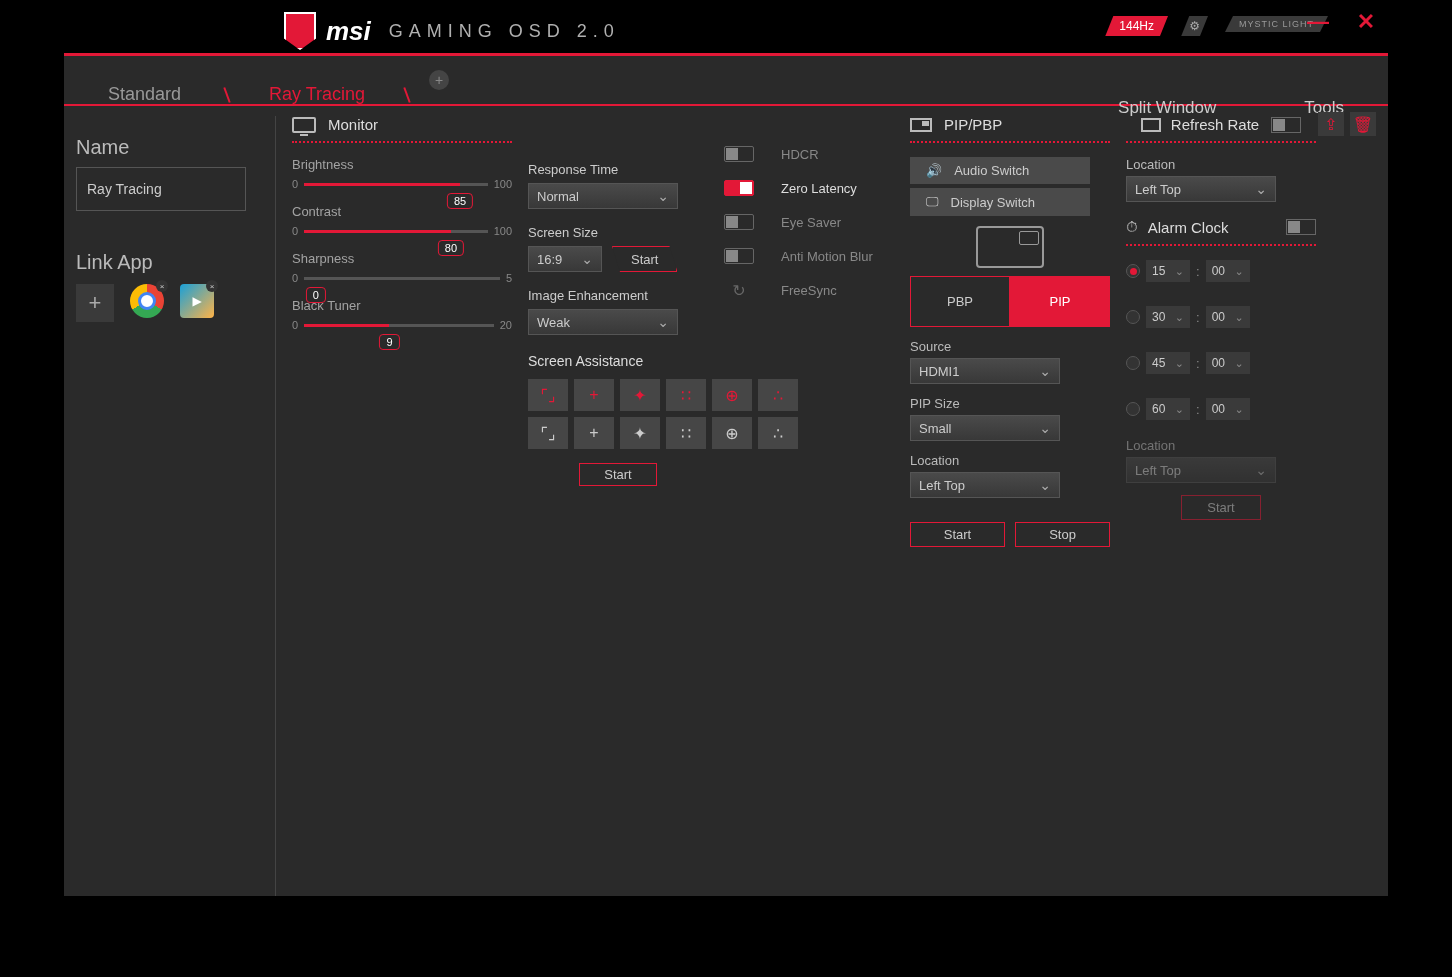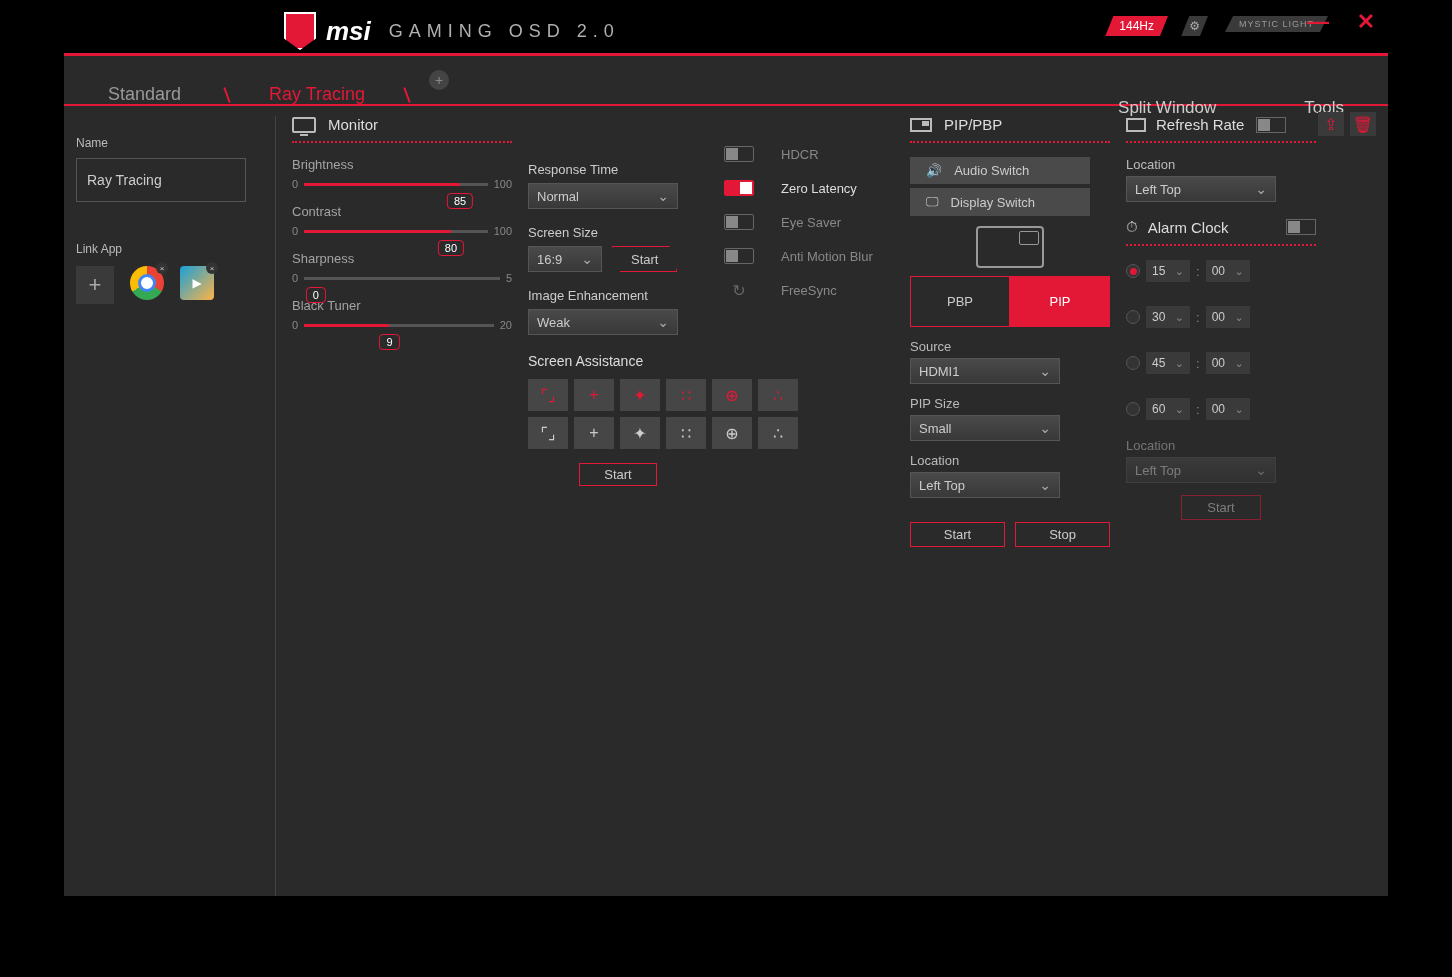--- a/index.html
+++ b/index.html
@@ -28,21 +28,21 @@
 .nav-add { width:20px; height:20px; border-radius:50%; background:#444; color:#888; display:flex; align-items:center; justify-content:center; margin-left:20px; cursor:pointer; font-size:14px; }
 .nav-right { margin-left:auto; display:flex; height:100%; }
 .nav-right .nav-tab { font-size:17px; color:#ccc; }
 
 .action-btns { position:absolute; right:12px; top:112px; display:flex; gap:6px; }
 .action-btn { width:26px; height:24px; background:#3a3a3a; color:#e31837; display:flex; align-items:center; justify-content:center; cursor:pointer; }
 
 .main { display:flex; height:calc(100% - 106px); padding:10px 12px 0; gap:16px; position:relative; }
 
 .left-panel { width:200px; border-right:1px solid #444; padding-top:20px; }
-.label { color:#bbb; font-size:12px; margin-bottom:8px; }
+.label { color:#bbb; font-size:20px; margin-bottom:8px; }
 .name-input { width:170px; height:44px; background:transparent; border:1px solid #555; color:#ccc; padding:6px 10px; font-size:14px; }
 .link-app { margin-top:40px; }
 .app-row { display:flex; gap:16px; margin-top:10px; }
 .app-btn { width:38px; height:38px; background:#3a3a3a; display:flex; align-items:center; justify-content:center; color:#aaa; font-size:22px; cursor:pointer; }
 .app-icon { width:34px; height:34px; border-radius:50%; position:relative; }
 .chrome-icon { background: conic-gradient(#ea4335 0 120deg, #34a853 120deg 240deg, #fbbc05 240deg 360deg); }
 .chrome-icon::after { content:""; position:absolute; inset:8px; background:#fff; border-radius:50%; border:3px solid #4285f4; }
 .movie-icon { width:34px; height:34px; background:linear-gradient(135deg,#19a0d8,#ffb347); border-radius:4px; position:relative; }
 .movie-icon::after { content:"▶"; position:absolute; inset:0; display:flex; align-items:center; justify-content:center; color:#fff; font-size:12px; }
 .app-close { position:absolute; top:-4px; right:-4px; width:12px; height:12px; background:#333; color:#ccc; border-radius:50%; font-size:8px; display:flex; align-items:center; justify-content:center; }
@@ -335,21 +335,21 @@
             <span>Left Top</span>
           </div>
         </div>
       <div class="start-stop">
         <button class="ss-btn">Start</button>
         <button class="ss-btn">Stop</button>
       </div>
     </div>
 
     <div class="col col-refresh">
-      <div class="section-head" style="justify-content:flex-start">
+      <div class="section-head" style="justify-content:center">
         <div style="display:flex;align-items:center;gap:10px">
           <div style="width:20px;height:14px;border:2px solid #bbb"></div>
           <span>Refresh Rate</span>
         </div>
         <div class="rr-toggle"></div>
       </div>
       <div class="dotted"></div>
       <div class="pip-field">
           <div class="label">Location</div>
           <div class="select small">

